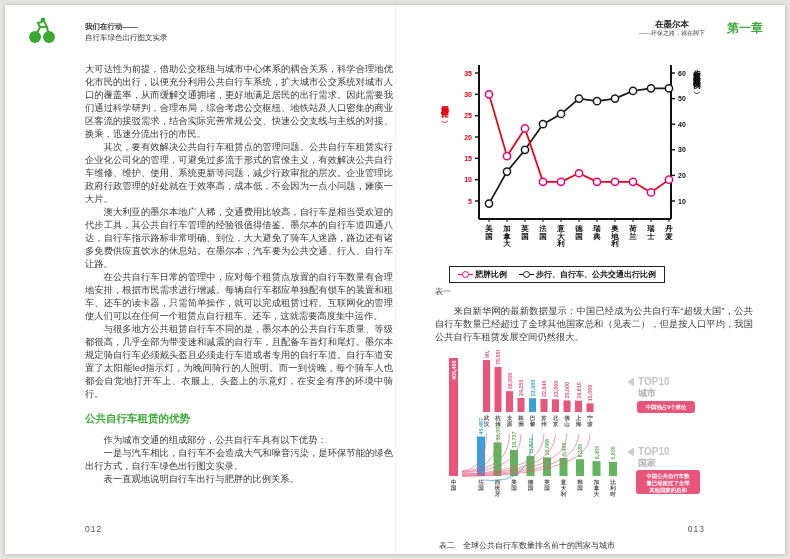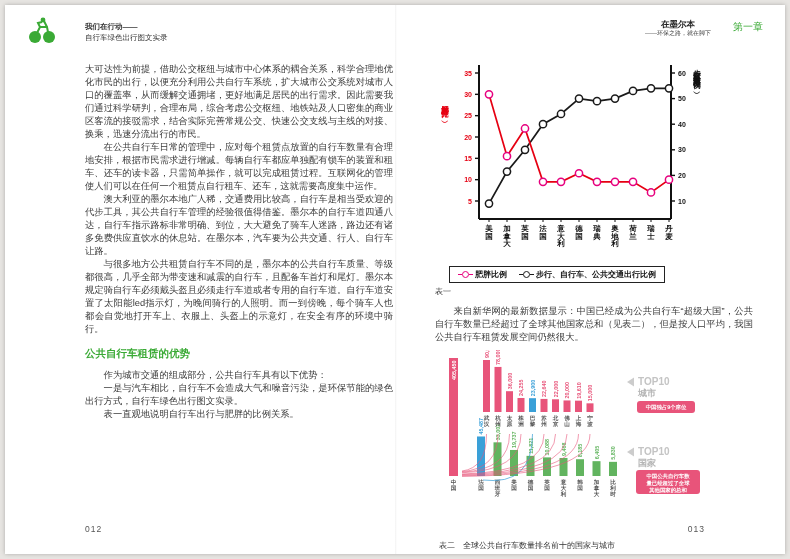--- a/index.html
+++ b/index.html
@@ -23,21 +23,21 @@
   .page-right{left:390px;width:390px;}
 
   
   .hdr-left{position:absolute;left:22px;top:12px;display:flex;align-items:flex-start;gap:28px;justify-content:space-between;}
   .hdr-left .txt{font-size:7.5px;color:#333;line-height:1.5;padding-top:4px;}
   .hdr-left .txt .l1{font-weight:bold;}
   .hdr-right{position:absolute;right:22px;top:14px;display:flex;gap:22px;align-items:flex-start;}
   .hdr-right .tblock{text-align:center;line-height:1.3;}
   .hdr-right .t1{font-size:8.5px;font-weight:bold;color:#222;}
   .hdr-right .t2{font-size:6px;color:#444;}
-  .chapter{font-size:10px;font-weight:normal;color:#3aaa35;padding-top:1px;}
+  .chapter{font-size:12px;font-weight:bold;color:#3aaa35;padding-top:1px;}
 
   
   .body-text{
     position:absolute;left:80px;top:58px;width:308px;
     font-size:9.3px;line-height:13px;color:#3a3a3a;text-align:justify;
   }
   .body-text p{margin:0;text-indent:2em;}
   .body-text p.noindent{text-indent:0;}
   .sec-heading{
     margin:11px 0 9px 0;font-size:10.5px;font-weight:bold;color:#3aaa35;
@@ -85,22 +85,23 @@
         <circle cx="16" cy="3" r="2.4" fill="#3aaa35"></circle>
       </svg>
       <div class="txt">
         <div class="l1">我们在行动——</div>
         <div class="l2">自行车绿色出行图文实录</div>
       </div>
     </div>
 
     <div class="body-text">
       <p class="noindent">大可达性为前提，借助公交枢纽与城市中心体系的耦合关系，科学合理地优化市民的出行，以便充分利用公共自行车系统，扩大城市公交系统对城市人口的覆盖率，从而缓解交通拥堵，更好地满足居民的出行需求。因此需要我们通过科学研判，合理布局，综合考虑公交枢纽、地铁站及人口密集的商业区客流的接驳需求，结合实际完善常规公交、快速公交支线与主线的对接、换乘，迅速分流出行的市民。</p>
+      <p>其次，要有效解决公共自行车租赁点的管理问题。公共自行车租赁实行企业化公司化的管理，可避免过多流于形式的官僚主义，有效解决公共自行车维修、维护、使用、系统更新等问题，减少行政审批的层次。企业管理比政府行政管理的好处就在于效率高，成本低，不会因为一点小问题，瘫痪一大片。</p>
+      <p>澳大利亚的墨尔本地广人稀，交通费用比较高，自行车是相当受欢迎的代步工具，其公共自行车管理的经验很值得借鉴。墨尔本的自行车道四通八达，自行车指示路标非常明确、到位，大大避免了骑车人迷路，路边还有诸多免费供应直饮水的休息站。在墨尔本，汽车要为公共交通、行人、自行车让路。</p>
       <p>在公共自行车日常的管理中，应对每个租赁点放置的自行车数量有合理地安排，根据市民需求进行增减。每辆自行车都应单独配有锁车的装置和租车、还车的读卡器，只需简单操作，就可以完成租赁过程。互联网化的管理使人们可以在任何一个租赁点自行租车、还车，这就需要高度集中运作。</p>
-      <p>澳大利亚的墨尔本地广人稀，交通费用比较高，自行车是相当受欢迎的代步工具，其公共自行车管理的经验很值得借鉴。墨尔本的自行车道四通八达，自行车指示路标非常明确、到位，大大避免了骑车人迷路，路边还有诸多免费供应直饮水的休息站。在墨尔本，汽车要为公共交通、行人、自行车让路。</p>
       <p>与很多地方公共租赁自行车不同的是，墨尔本的公共自行车质量、等级都很高，几乎全部为带变速和减震的自行车，且配备车首灯和尾灯。墨尔本规定骑自行车必须戴头盔且必须走行车道或者专用的自行车道。自行车道安置了太阳能led指示灯，为晚间骑行的人照明。而一到傍晚，每个骑车人也都会自觉地打开车上、衣服上、头盔上的示意灯，在安全有序的环境中骑行。</p>
       <div class="sec-heading">公共自行车租赁的优势</div>
       <p>作为城市交通的组成部分，公共自行车具有以下优势：</p>
       <p>一是与汽车相比，自行车不会造成大气和噪音污染，是环保节能的绿色出行方式，自行车绿色出行图文实录。</p>
       <p>表一直观地说明自行车出行与肥胖的比例关系。</p>
     </div>
 
     <div class="pagenum left">012</div>
   </div>
 

